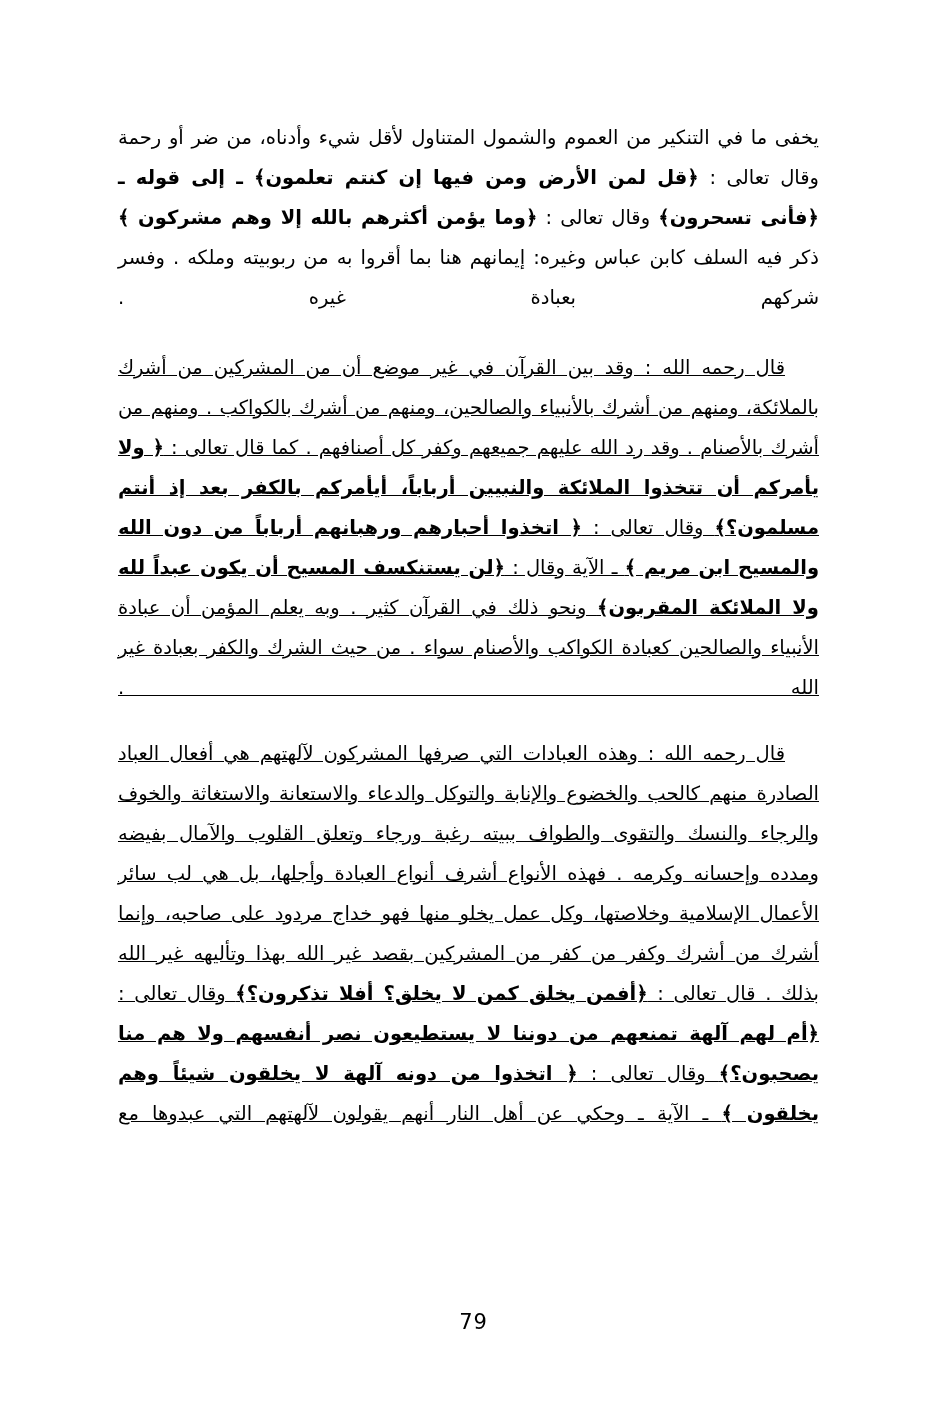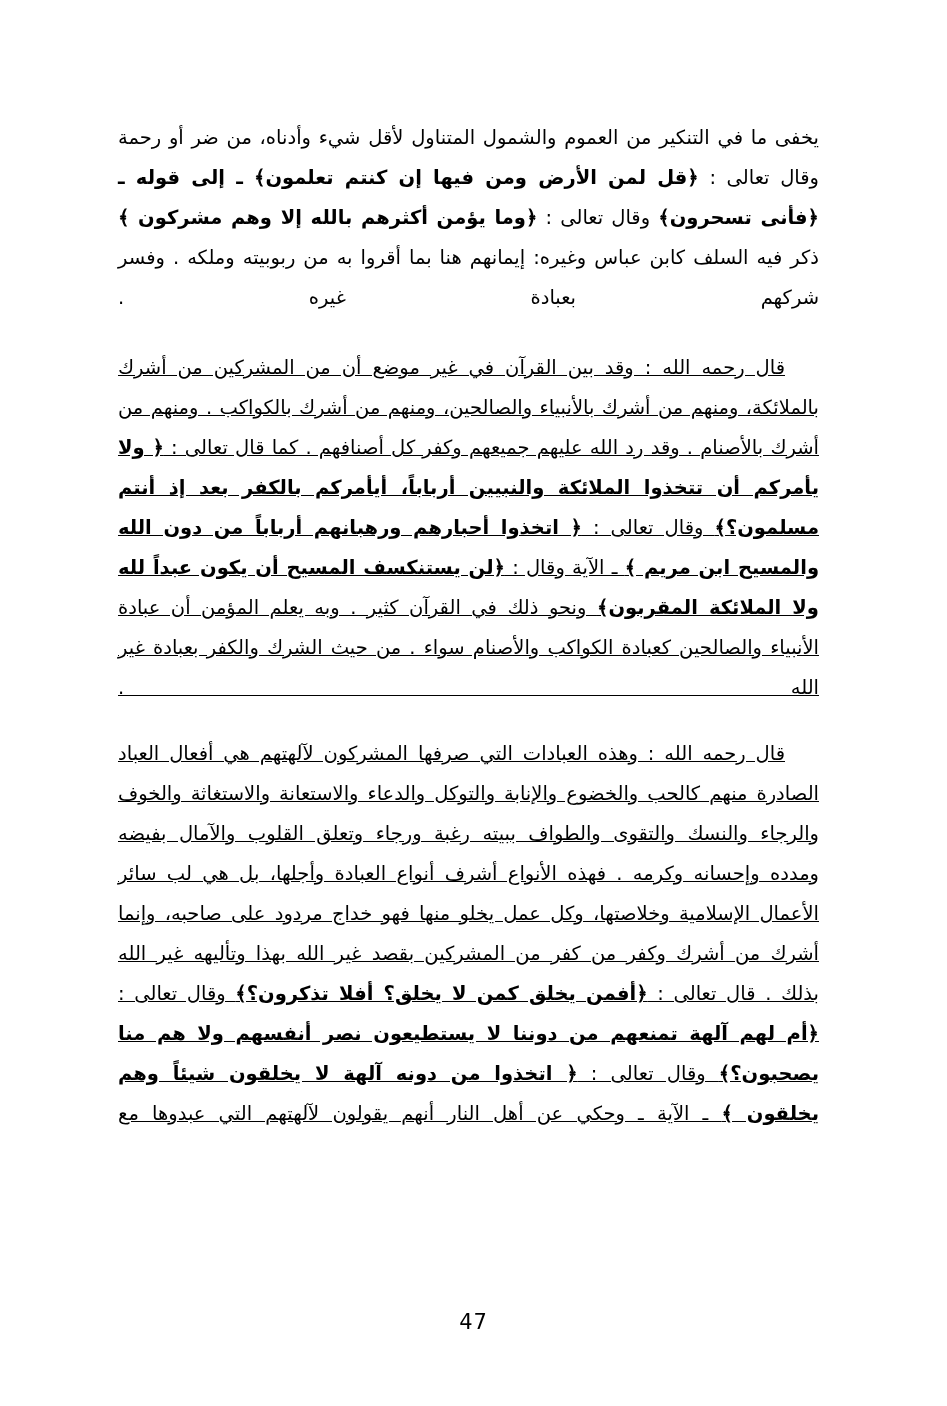--- a/index.html
+++ b/index.html
@@ -81,14 +81,14 @@
     <p class="para lastline-left">
       <span class="indent"></span><span>قال رحمه الله : وقد بين القرآن في غير موضع أن من المشركين من أشرك بالملائكة، ومنهم من أشرك بالأنبياء والصالحين، ومنهم من أشرك بالكواكب . ومنهم من أشرك بالأصنام . وقد رد الله عليهم جميعهم وكفر كل أصنافهم . كما قال تعالى : </span><span class="bold quran">﴿ ولا يأمركم أن تتخذوا الملائكة والنبيين أرباباً، أيأمركم بالكفر بعد إذ أنتم مسلمون؟﴾</span><span> وقال تعالى : </span><span class="bold quran">﴿ اتخذوا أحبارهم ورهبانهم أرباباً من دون الله والمسيح ابن مريم ﴾</span><span> ـ الآية وقال : </span><span class="bold quran">﴿لن يستنكسف المسيح أن يكون عبداً لله ولا الملائكة المقربون﴾</span><span> ونحو ذلك في القرآن كثير . وبه يعلم المؤمن أن عبادة الأنبياء والصالحين كعبادة الكواكب والأصنام سواء . من حيث الشرك والكفر بعبادة غير الله .</span>
     </p>
 
     <p class="para lastline-left">
       <span class="indent"></span><span>قال رحمه الله : وهذه العبادات التي صرفها المشركون لآلهتهم هي أفعال العباد الصادرة منهم كالحب والخضوع والإنابة والتوكل والدعاء والاستعانة والاستغاثة والخوف والرجاء والنسك والتقوى والطواف ببيته رغبة ورجاء وتعلق القلوب والآمال بفيضه ومدده وإحسانه وكرمه . فهذه الأنواع أشرف أنواع العبادة وأجلها، بل هي لب سائر الأعمال الإسلامية وخلاصتها، وكل عمل يخلو منها فهو خداج مردود على صاحبه، وإنما أشرك من أشرك وكفر من كفر من المشركين بقصد غير الله بهذا وتأليهه غير الله بذلك . قال تعالى : </span><span class="bold quran">﴿أفمن يخلق كمن لا يخلق؟ أفلا تذكرون؟﴾</span><span> وقال تعالى : </span><span class="bold quran">﴿أم لهم آلهة تمنعهم من دوننا لا يستطيعون نصر أنفسهم ولا هم منا يصحبون؟﴾</span><span> وقال تعالى : </span><span class="bold quran">﴿ اتخذوا من دونه آلهة لا يخلقون شيئاً وهم يخلقون ﴾</span><span> ـ الآية ـ وحكي عن أهل النار أنهم يقولون لآلهتهم التي عبدوها مع</span>
     </p>
 
   </div>
 
-  <div class="page-number">47</div>
+  <div class="page-number">79</div>
 </div>
 
 </body></html>

